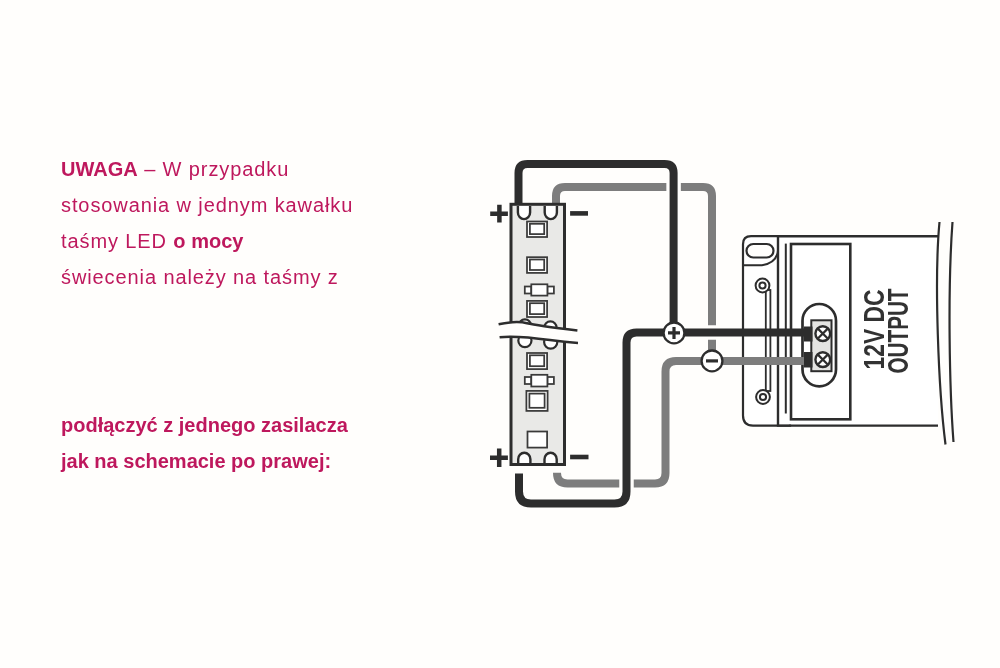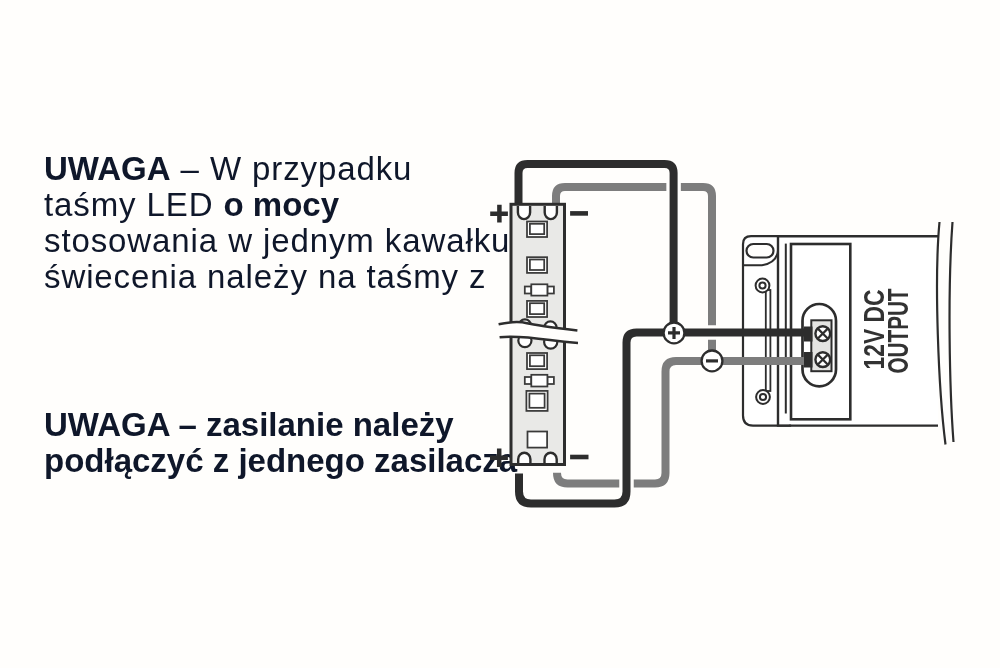--- a/index.html
+++ b/index.html
@@ -1,34 +1,34 @@
 <!DOCTYPE html>
 <html><head>
 <meta charset="utf-8">
 <style>
   html,body{margin:0;padding:0}
   body{width:1000px;height:668px;background:#fffefc;position:relative;overflow:hidden;
        font-family:"Liberation Sans",sans-serif}
-  .txt{position:absolute;left:44px;color:#0f172a;font-size:33px;line-height:36px;white-space:nowrap;letter-spacing:0.9px}
+  .txt{position:absolute;left:61px;color:#be185d;font-size:20px;line-height:36px;white-space:nowrap;letter-spacing:0.9px}
   .b{font-weight:bold;letter-spacing:0}
   svg{position:absolute;left:0;top:0}
 </style>
 </head>
 <body>
 
 <div class="txt" style="top:150.5px">
   <div><span class="b">UWAGA</span> – W przypadku</div>
+  <div>stosowania w jednym kawałku</div>
   <div>taśmy LED <span class="b">o mocy</span></div>
-  <div>stosowania w jednym kawałku</div>
   <div>świecenia należy na taśmy z</div>
 </div>
 
 <div class="txt b" style="top:406.5px">
-  <div>UWAGA – zasilanie należy</div>
   <div>podłączyć z jednego zasilacza</div>
+  <div>jak na schemacie po prawej:</div>
 </div>
 
 <svg width="1000" height="668" viewBox="0 0 1000 668">
 
   <g fill="#ffffff" stroke="#2d2d2d">
     <path d="M790,236.2 H751 Q743,236.2 743,244.2 V415.5 Q743,425.6 753,425.6 H790 Z" stroke-width="2.2"></path>
     <path d="M743.2,265.2 H762 Q777.5,263 778.3,248.5 V236.2" fill="none" stroke-width="2"></path>
   </g>
 
   <rect x="746.5" y="244" width="27" height="13.5" rx="6.75" fill="#fffefc" stroke="#2d2d2d" stroke-width="2.2"></rect>

